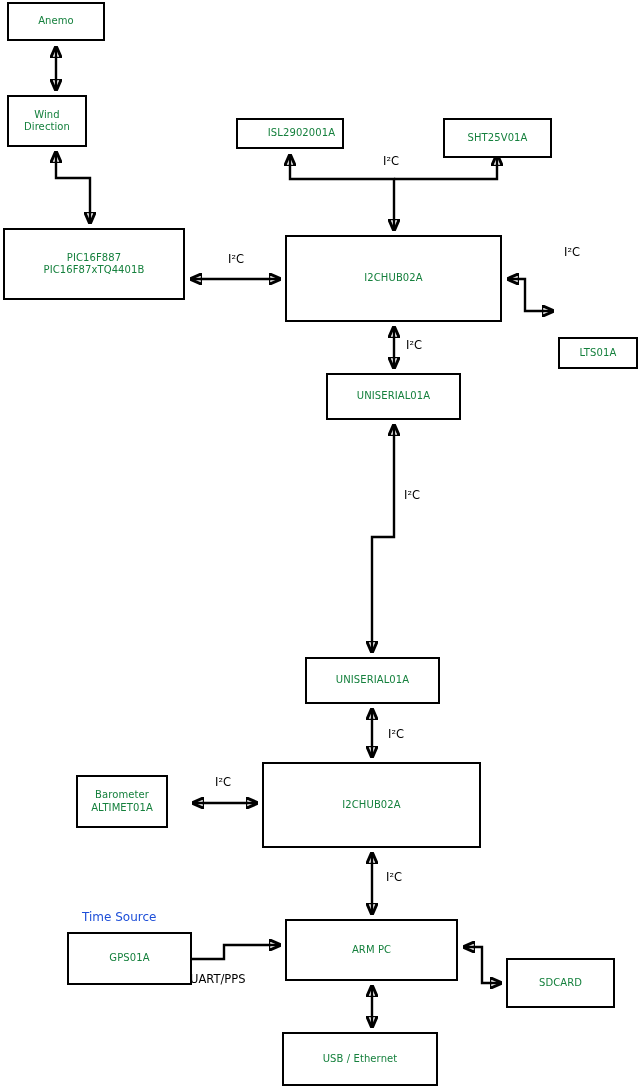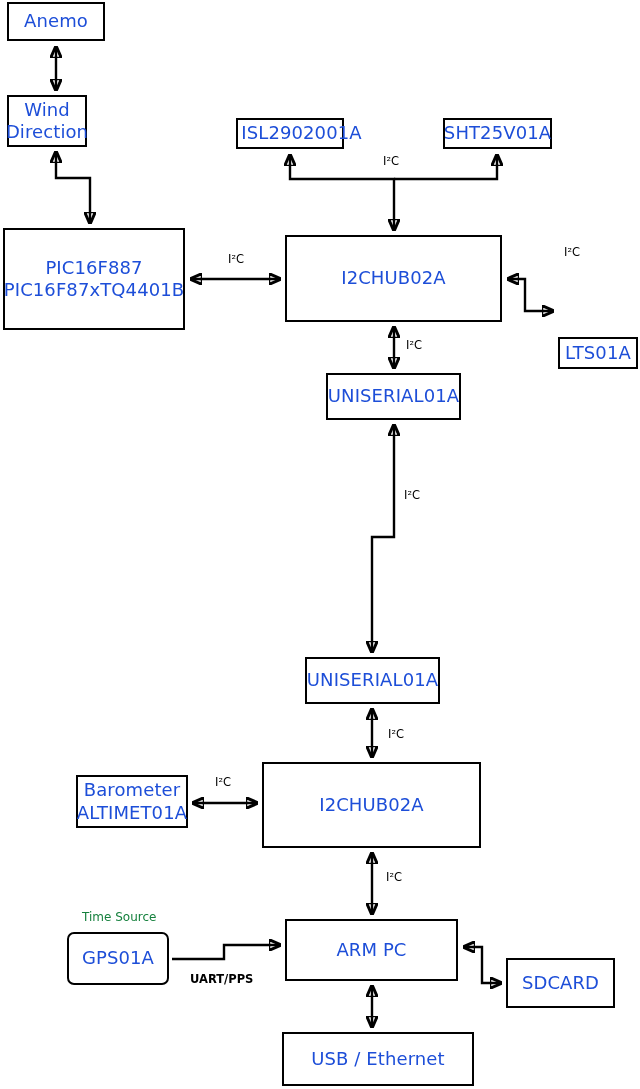--- a/index.html
+++ b/index.html
@@ -17,40 +17,40 @@
   }
   .node{
     position:absolute;
     box-sizing:border-box;
     background:#ffffff;
     border:2px solid #000000;
     display:flex;
     align-items:center;
     justify-content:center;
     text-align:center;
-    color:#1d4ed8;
-    font-size:18px;
+    color:#15803d;
+    font-size:10px;
     line-height:1.25;
     letter-spacing:0.1px;
     white-space:pre-line;
     z-index:3;
   }
   .edge-label{
     position:absolute;
     font-size:11.5px;
     color:#000000;
     white-space:nowrap;
     z-index:4;
     background:transparent;
     text-align:right;
   }
   .free-label{
     position:absolute;
     font-size:12px;
-    color:#15803d;
+    color:#1d4ed8;
     white-space:nowrap;
     z-index:4;
   }
   svg#wires{
     position:absolute;
     left:0;top:0;
     width:640px;height:1089px;
     z-index:1;
     pointer-events:none;
   }
@@ -98,61 +98,61 @@
     <path d="M 464 947 L 482 947 L 482 983 L 501 983" marker-start="url(#arw)" marker-end="url(#arw)"></path>
 
     <line x1="372" y1="986" x2="372" y2="1027" marker-start="url(#arw)" marker-end="url(#arw)"></line>
   </svg>
 
   <div class="node" style="left:7px;top:2px;width:98px;height:39px;">Anemo</div>
 
   <div class="node" style="left:7px;top:95px;width:80px;height:52px;">Wind
 Direction</div>
 
-  <div class="node" style="left:3px;top:228px;width:182px;height:102px;">PIC16F887
+  <div class="node" style="left:3px;top:228px;width:182px;height:72px;">PIC16F887
 PIC16F87xTQ4401B</div>
 
   <div class="node" style="left:236px;top:118px;width:108px;height:31px;padding-left:23px;">ISL2902001A</div>
 
-  <div class="node" style="left:443px;top:118px;width:109px;height:31px;">SHT25V01A</div>
+  <div class="node" style="left:443px;top:118px;width:109px;height:40px;">SHT25V01A</div>
 
   <div class="node" style="left:285px;top:235px;width:217px;height:87px;">I2CHUB02A</div>
 
   <div class="node" style="left:558px;top:295px;width:80px;height:32px;margin-top:42px;">LTS01A</div>
 
   <div class="node" style="left:326px;top:373px;width:135px;height:47px;">UNISERIAL01A</div>
 
   <div class="node" style="left:305px;top:657px;width:135px;height:47px;">UNISERIAL01A</div>
 
   <div class="node" style="left:262px;top:762px;width:219px;height:86px;">I2CHUB02A</div>
 
-  <div class="node" style="left:76px;top:775px;width:112px;height:53px;">Barometer
+  <div class="node" style="left:76px;top:775px;width:92px;height:53px;">Barometer
 ALTIMET01A</div>
 
-  <div class="node" style="left:67px;top:932px;width:102px;height:53px;border-radius:7px;">GPS01A</div>
+  <div class="node" style="left:67px;top:932px;width:125px;height:53px;">GPS01A</div>
 
   <div class="node" style="left:506px;top:958px;width:109px;height:50px;">SDCARD</div>
 
   <div class="node" style="left:285px;top:919px;width:173px;height:62px;">ARM PC</div>
 
-  <div class="node" style="left:282px;top:1032px;width:192px;height:54px;">USB / Ethernet</div>
+  <div class="node" style="left:282px;top:1032px;width:156px;height:54px;">USB / Ethernet</div>
 
   <div class="free-label" style="left:82px;top:910px;">Time Source</div>
 
   <div class="edge-label" style="left:383px;top:154px;">I²C</div>
 
   <div class="edge-label" style="left:228px;top:252px;">I²C</div>
 
   <div class="edge-label" style="left:564px;top:245px;">I²C</div>
 
   <div class="edge-label" style="left:406px;top:338px;">I²C</div>
 
   <div class="edge-label" style="left:404px;top:488px;">I²C</div>
 
   <div class="edge-label" style="left:388px;top:727px;">I²C</div>
 
   <div class="edge-label" style="left:215px;top:775px;">I²C</div>
 
   <div class="edge-label" style="left:386px;top:870px;">I²C</div>
 
-  <div class="edge-label" style="left:190px;top:972px;font-weight:bold;">UART/PPS</div>
+  <div class="edge-label" style="left:190px;top:972px;">UART/PPS</div>
 
 </div>
 
 </body></html>

